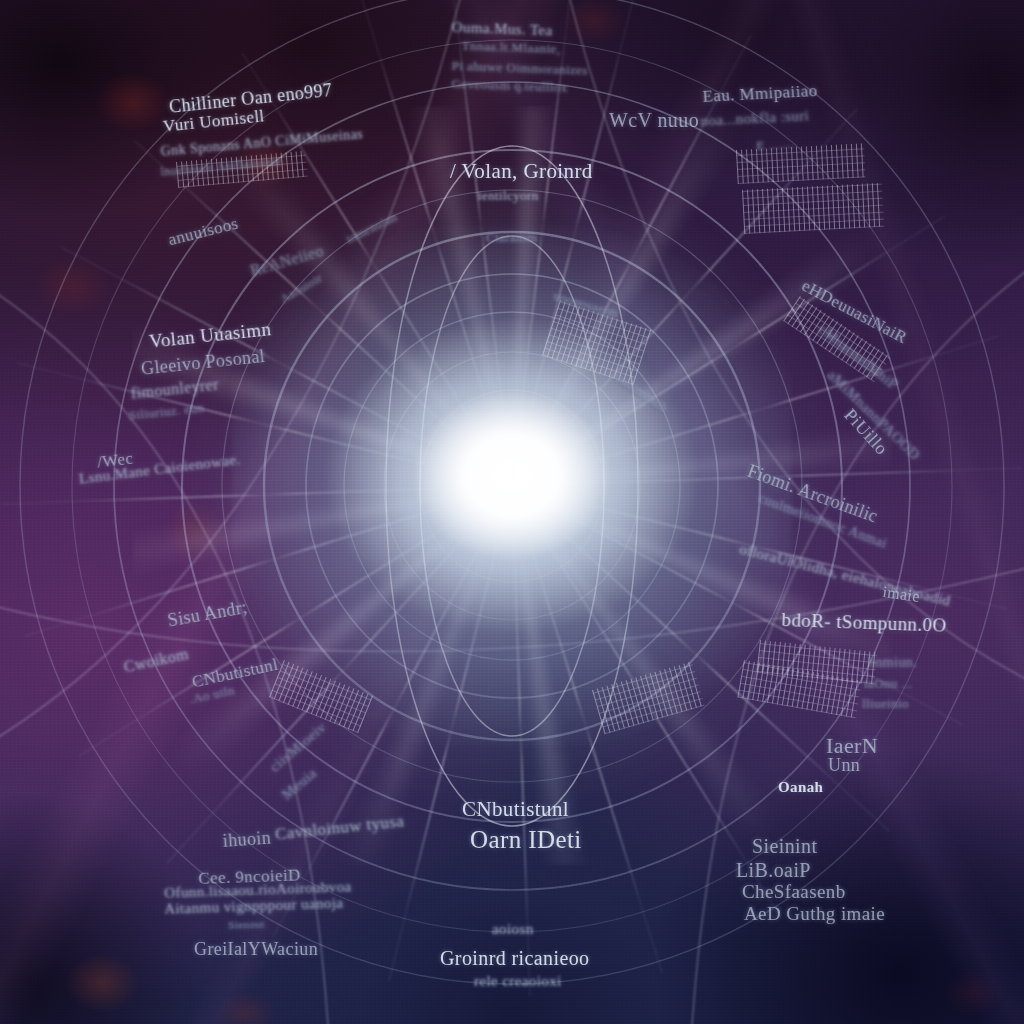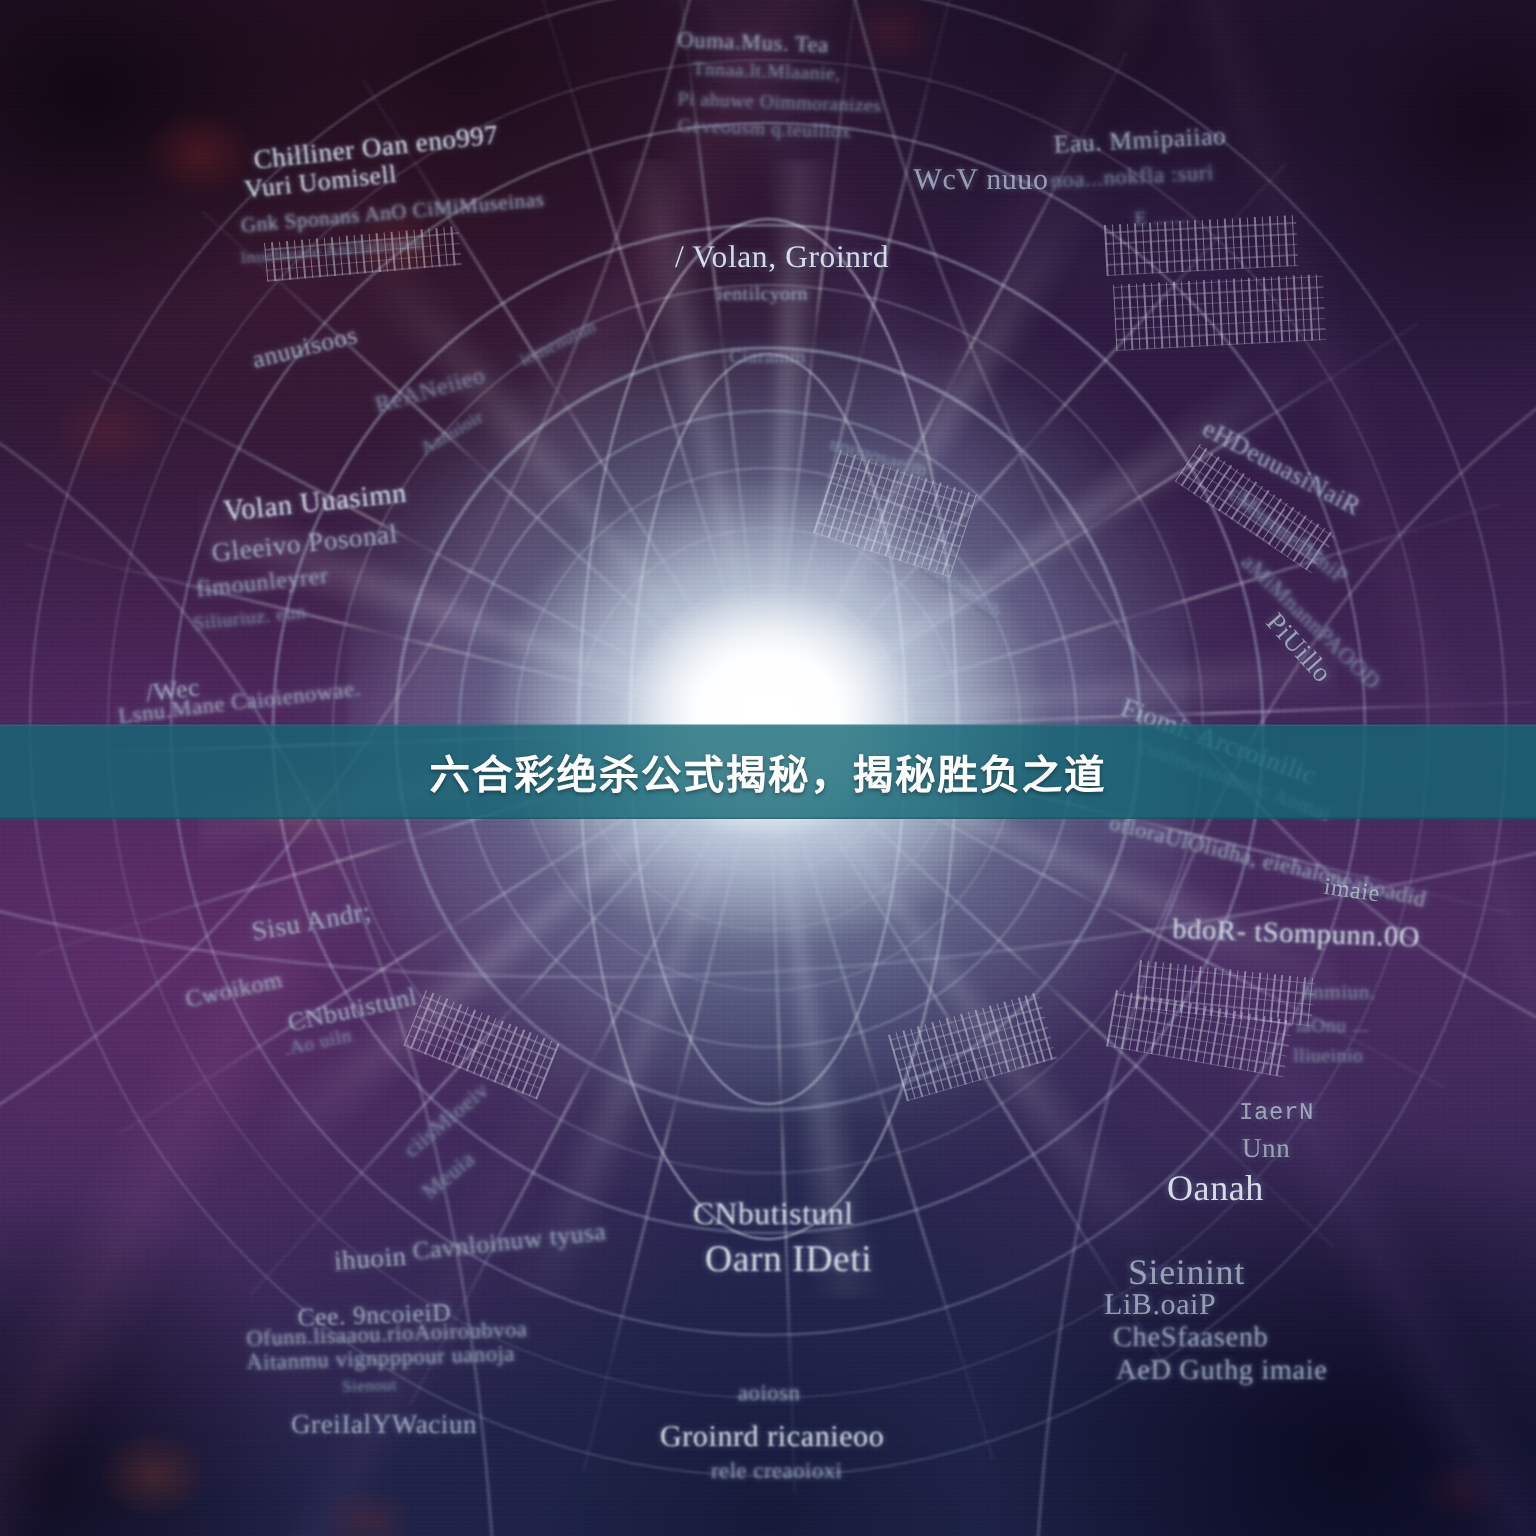--- a/index.html
+++ b/index.html
@@ -358,24 +358,24 @@
       <span class="lbl blurry dim" style="left: 96px; top: 452px; font-size: 17px; transform: rotate(-7deg); transform-origin: left top;">/Wec</span>
       <span class="lbl soft dim" style="left: 78px; top: 470px; font-size: 15px; transform: rotate(-7deg); transform-origin: left top;">Lsnu.Mane Caioienowae.</span>
       <span class="lbl blurry dim" style="left: 752px; top: 460px; font-size: 18px; transform: rotate(20deg); transform-origin: left top;">Fiomi. Arcroinilic</span>
       <span class="lbl soft dimmer" style="left: 762px; top: 490px; font-size: 14px; transform: rotate(20deg); transform-origin: left top;">cuulmeiiomnoc Anmai</span>
       <span class="lbl soft dim" style="left: 742px; top: 540px; font-size: 15px; transform: rotate(14deg); transform-origin: left top;">ofloraUlOlidha, eiehaloneaboadid</span>
       <span class="lbl dim" style="left: 884px; top: 582px; font-size: 16px; transform: rotate(8deg); transform-origin: left top;">imaie</span>
       <span class="lbl blurry" style="left: 782px; top: 608px; font-size: 19px; transform: rotate(2deg); transform-origin: left top;">bdoR-    tSompunn.0O</span>
       <span class="lbl soft dimmer" style="left: 868px; top: 654px; font-size: 14px; transform: rotate(0deg); transform-origin: left top;">hnmiun.</span>
       <span class="lbl soft dimmer" style="left: 864px; top: 676px; font-size: 13px; transform: rotate(0deg); transform-origin: left top;">iaOnu ...</span>
       <span class="lbl soft dimmer" style="left: 862px; top: 696px; font-size: 13px; transform: rotate(0deg); transform-origin: left top;">lliueinio</span>
-      <span class="lbl dim" style="left: 826px; top: 732px; font-size: 16px; transform: rotate(0deg); transform-origin: left top; font-family: Liberation Mono, monospace;">IaerN</span>
+      <span class="lbl dim" style="left: 826px; top: 732px; font-size: 22px; transform: rotate(0deg); transform-origin: left top;">IaerN</span>
       <span class="lbl dim" style="left: 828px; top: 754px; font-size: 18px; transform: rotate(0deg); transform-origin: left top;">Unn</span>
-      <span class="lbl " style="left: 778px; top: 778px; font-size: 24px; transform: rotate(0deg); transform-origin: left top;">Oanah</span>
-      <span class="lbl dim" style="left: 752px; top: 834px; font-size: 24px; transform: rotate(0deg); transform-origin: left top;">Sieinint</span>
+      <span class="lbl " style="left: 778px; top: 778px; font-size: 15px; transform: rotate(0deg); transform-origin: left top; font-weight: bold;">Oanah</span>
+      <span class="lbl dim" style="left: 752px; top: 834px; font-size: 20px; transform: rotate(0deg); transform-origin: left top;">Sieinint</span>
       <span class="lbl dim" style="left: 736px; top: 858px; font-size: 20px; transform: rotate(0deg); transform-origin: left top; text-align: center;">LiB.oaiP</span>
       <span class="lbl blurry dim" style="left: 742px; top: 880px; font-size: 19px; transform: rotate(0deg); transform-origin: left top;">CheSfaasenb</span>
       <span class="lbl blurry dim" style="left: 744px; top: 902px; font-size: 19px; transform: rotate(0deg); transform-origin: left top;">AeD Guthg imaie</span>
       <span class="lbl blurry" style="left: 462px; top: 796px; font-size: 21px; transform: rotate(0deg); transform-origin: left top;">CNbutistunl</span>
       <span class="lbl blurry" style="left: 470px; top: 824px; font-size: 25px; transform: rotate(0deg); transform-origin: left top;">Oarn IDeti</span>
       <span class="lbl soft dim" style="left: 492px; top: 920px; font-size: 15px; transform: rotate(0deg); transform-origin: left top;">aoiosn</span>
       <span class="lbl blurry" style="left: 440px; top: 946px; font-size: 20px; transform: rotate(0deg); transform-origin: left top;">Groinrd ricanieoo</span>
       <span class="lbl soft dim" style="left: 474px; top: 972px; font-size: 15px; transform: rotate(0deg); transform-origin: left top;">rele creaoioxi</span>
       <span class="lbl blurry dim" style="left: 222px; top: 830px; font-size: 18px; transform: rotate(-4deg); transform-origin: left top;">ihuoin</span>
       <span class="lbl soft dim" style="left: 274px; top: 824px; font-size: 17px; transform: rotate(-6deg); transform-origin: left top;">Cavnloinuw  tyusa</span>
@@ -391,17 +391,14 @@
       <span class="lbl soft dimmer" style="left: 266px; top: 762px; font-size: 15px; transform: rotate(-40deg); transform-origin: left top;">ciisMioeiv</span>
       <span class="lbl soft dimmer" style="left: 278px; top: 790px; font-size: 15px; transform: rotate(-40deg); transform-origin: left top;">Meuia</span>
       <span class="lbl soft dimmer" style="left: 556px; top: 288px; font-size: 13px; transform: rotate(16deg); transform-origin: left top;">uoouosaeim</span>
       <span class="lbl soft dimmer" style="left: 620px; top: 370px; font-size: 12px; transform: rotate(34deg); transform-origin: left top;">csioinnnuib</span>
       <span class="lbl soft dimmer" style="left: 344px; top: 234px; font-size: 12px; transform: rotate(-26deg); transform-origin: left top;">iomenuiun</span>
       <span class="lbl soft dimmer" style="left: 278px; top: 294px; font-size: 12px; transform: rotate(-30deg); transform-origin: left top;">Aanuioir</span>
     </div>
 
   <div class="grain"></div>
 
-  <div class="banner" style="top: 483px; height: 63px;">
-    <span class="banner-title">六合彩绝杀公式揭秘，揭秘胜负之道</span>
-  </div>
 
 </div>
 
 </body></html>

